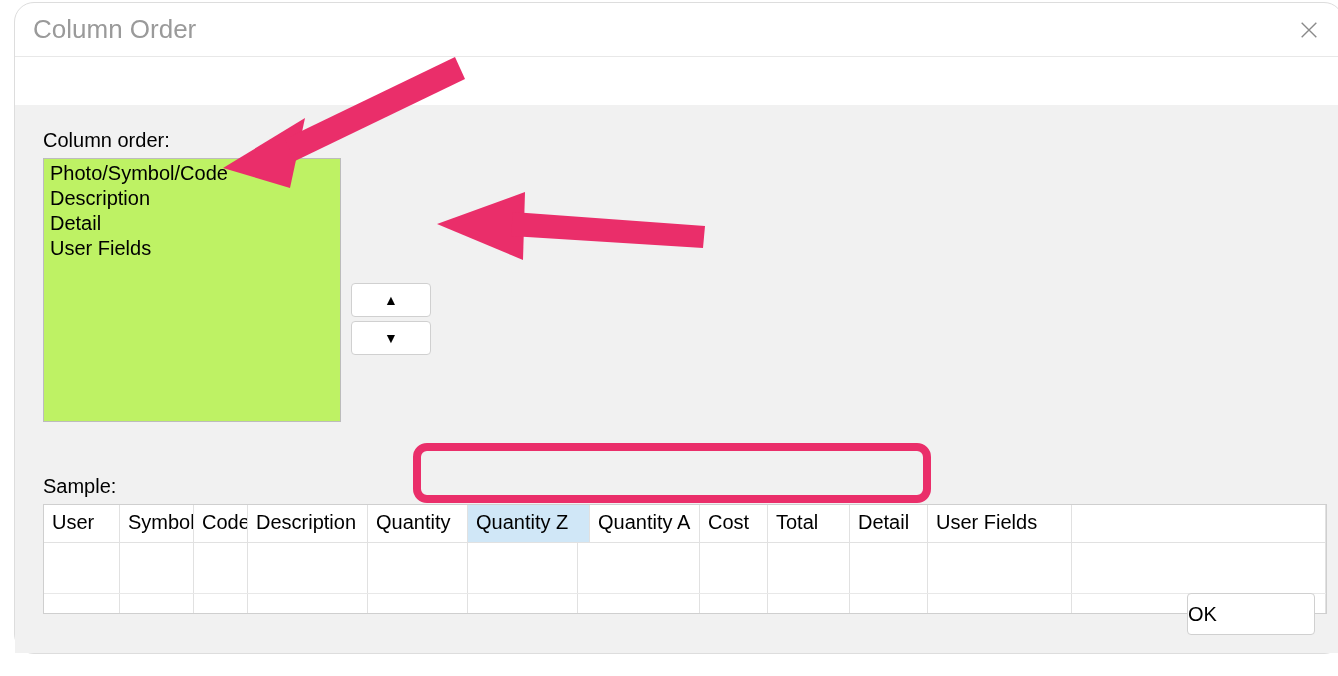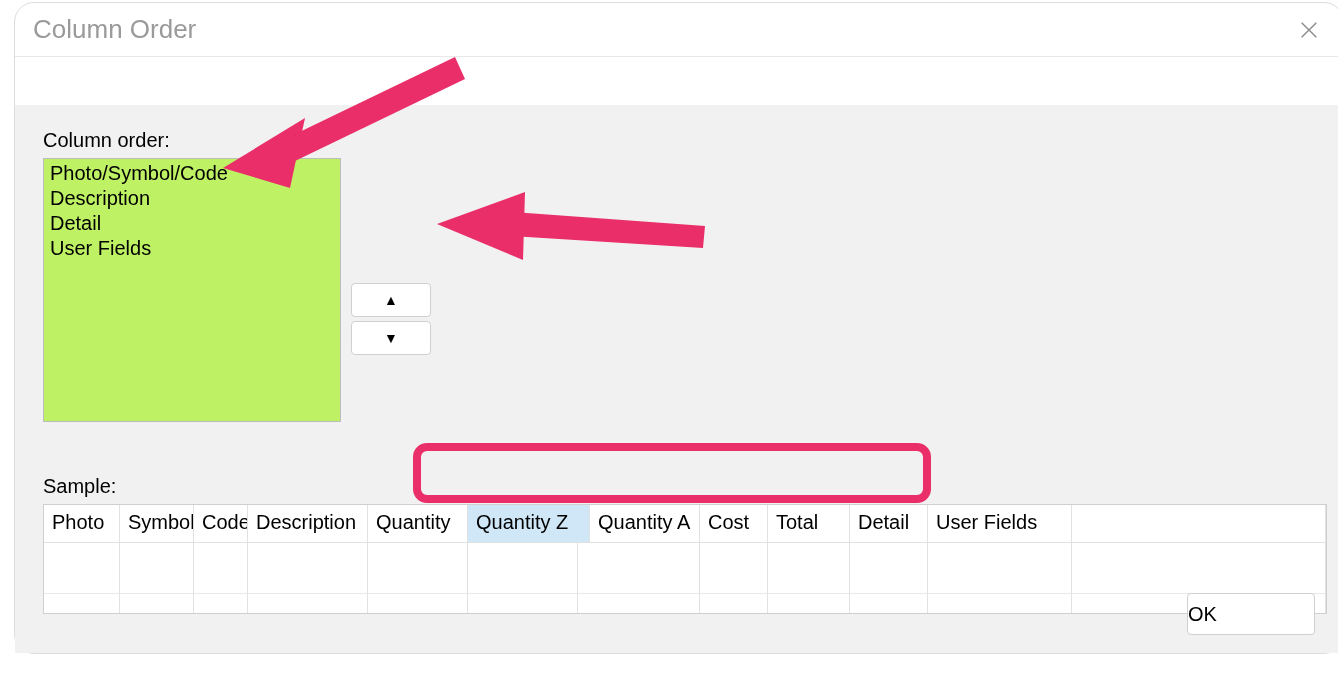--- a/index.html
+++ b/index.html
@@ -194,21 +194,21 @@
       </div>
       <div class="arrow-btn">
         <span>▼</span>
       </div>
     </div>
 
     <div class="sample-section">
       <div class="label">Sample:</div>
       <div class="sample-table">
         <div class="header-row">
-          <div class="col c0">Photo</div>
+          <div class="col c0">User</div>
           <div class="col c1">Symbol</div>
           <div class="col c2">Code</div>
           <div class="col c3">Description</div>
           <div class="col c4">Quantity</div>
           <div class="col c6 col-highlight">Quantity Z</div>
           <div class="col c5">Quantity A</div>
           <div class="col c7">Cost</div>
           <div class="col c8">Total</div>
           <div class="col c9">Detail</div>
           <div class="col c10">User Fields</div>

